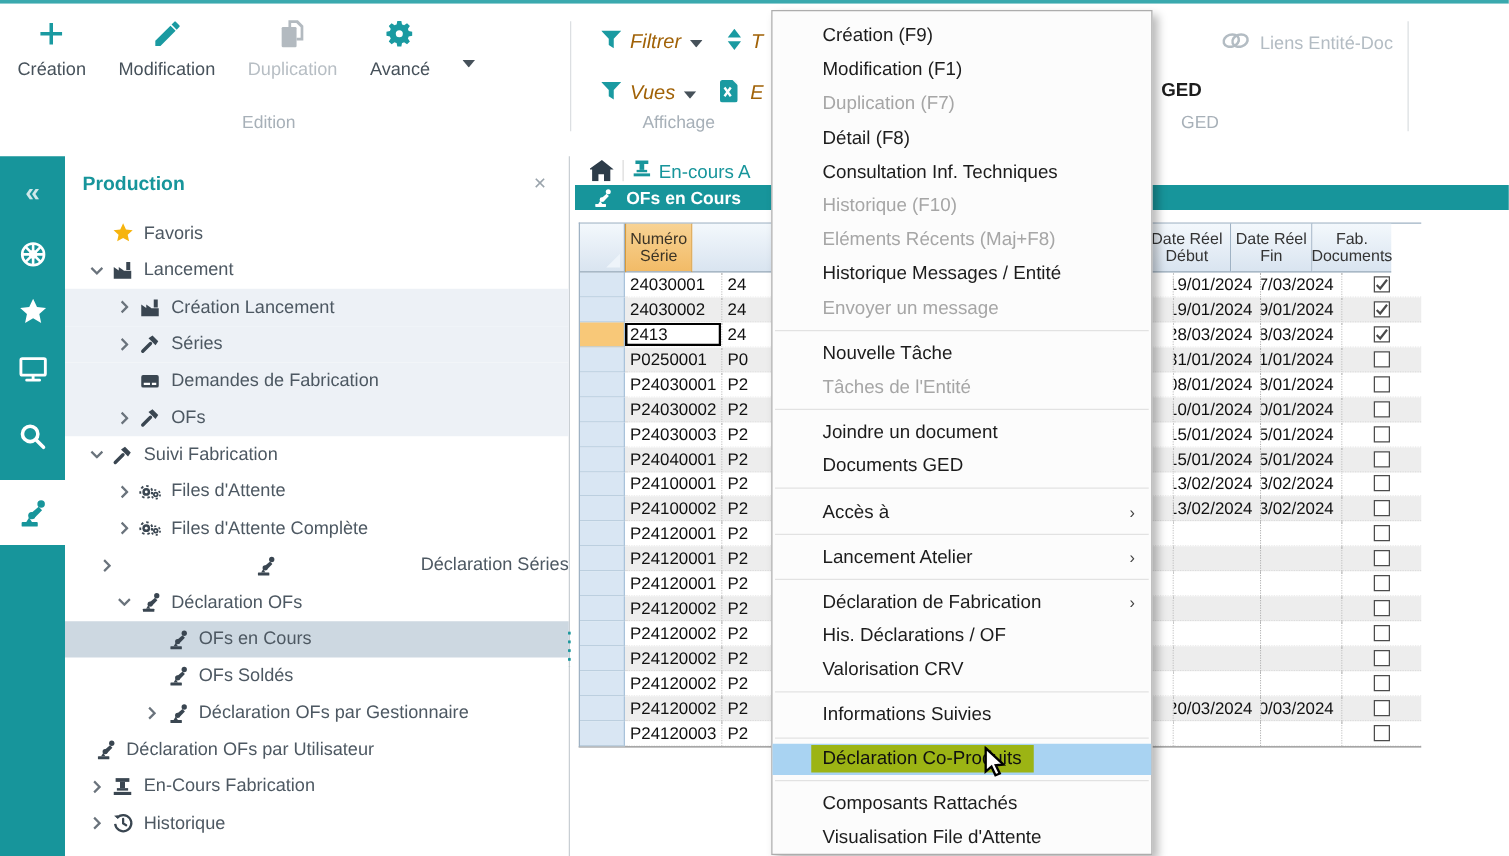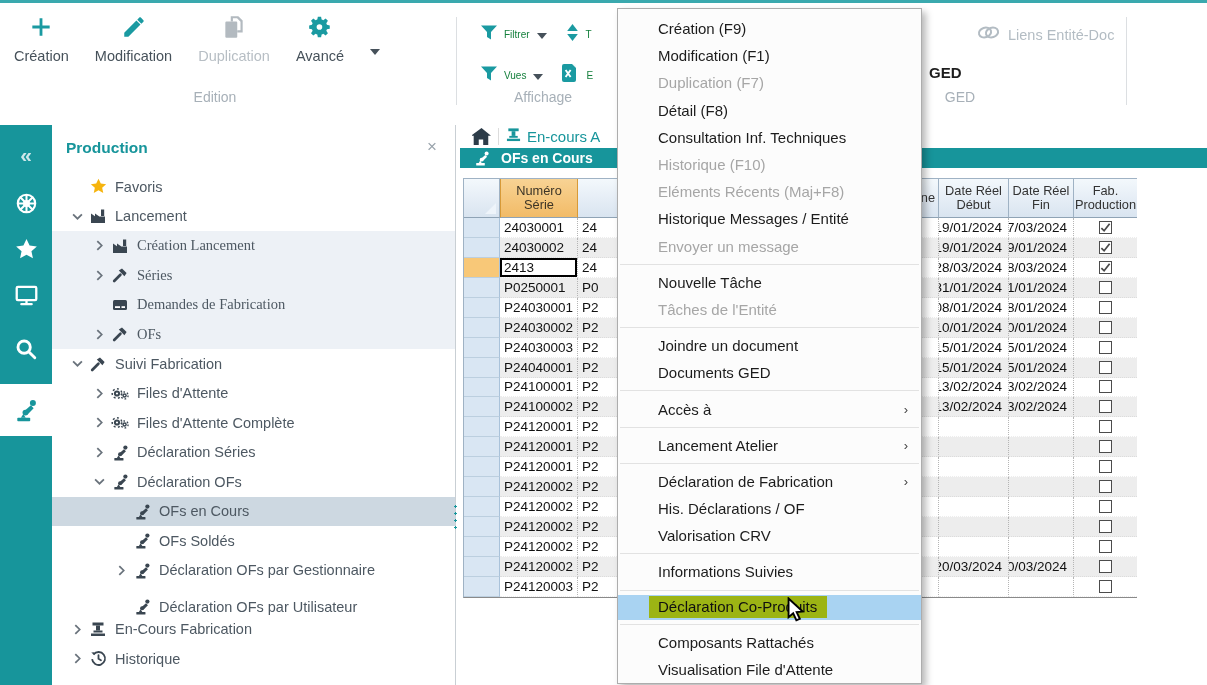--- a/index.html
+++ b/index.html
@@ -15,36 +15,36 @@
   .tb-btn .ic{height:32px;display:flex;align-items:center;justify-content:center;}
   .tb-btn .lb{font-size:14.5px;color:#46515a;white-space:nowrap;}
   .tb-btn.disabled .lb{color:#b7bec4;}
   .tb-caret{margin-top:30px;}
   .tb-grouplabel{position:absolute;top:86px;font-size:14px;color:#a7b0b8;text-align:center;}
   #lbl-edition{left:0;width:430px;}
   #lbl-affichage{left:478px;width:130px;}
   #lbl-ged{left:905px;width:110px;}
   .tb-divider{position:absolute;top:14px;height:88px;width:1px;background:#dcdfe2;}
   .tb-row{position:absolute;display:flex;align-items:center;gap:7px;height:22px;}
-  .tb-row .lb{font-size:10px;color:#15803d;}
+  .tb-row .lb{font-size:16px;color:#a16207;font-style:italic;}
   #ged-fragment{position:absolute;left:929px;top:61px;font-size:15px;color:#1d1d1d;font-weight:bold;}
   #liens{position:absolute;left:976px;top:22px;display:flex;align-items:center;gap:7px;}
   #liens .lb{font-size:14.5px;color:#b3bcc3;}
   
   #rail{position:absolute;left:0;top:125px;width:52px;height:560px;background:#17959b;}
   .rail-item{position:absolute;left:0;width:52px;height:34px;display:flex;align-items:center;justify-content:center;color:#fff;}
   .rail-item.active{background:#fff;height:52px;}
   .rail-chevrons{font-size:21px;color:#cfe8ea;font-weight:bold;}
   
   #sidebar{position:absolute;left:52px;top:125px;width:403px;height:560px;background:#fff;border-right:1px solid #c9cfd4;}
   #sb-title{position:absolute;left:14px;top:14px;font-size:15.5px;font-weight:bold;color:#17959b;}
   #sb-close{position:absolute;right:18px;top:12px;font-size:17px;color:#9aa4ac;}
   #tree{position:absolute;left:0;top:47px;width:403px;}
   .trow{height:29.5px;display:flex;align-items:center;}
-  .trow.shaded{background:#edf1f6;font-family:Liberation Serif, serif;}
+  .trow.shaded{background:#edf1f6;}
   .trow.selected{background:#cdd8e1;}
   .t-arrow{width:22px;display:flex;align-items:center;justify-content:center;flex:none;}
   .t-icon{width:20px;display:flex;align-items:center;justify-content:center;flex:none;margin-right:7px;}
   .t-label{font-size:14.5px;color:#4d5862;white-space:nowrap;}
   #resize-dots{position:absolute;right:-3px;top:378px;width:5px;height:30px;
     background-image:radial-gradient(circle,#17959b 1px,transparent 1.4px);background-size:5px 7px;}
   
   #main{position:absolute;left:460px;top:125px;width:747px;height:560px;background:#fff;}
   #tabbar{position:absolute;left:0;top:0;width:747px;height:23px;background:#fff;}
   #home-btn{position:absolute;left:12px;top:3px;}
@@ -346,21 +346,21 @@
                 <circle cx="6" cy="7" r="4.8" fill="none" stroke="#3a4651" stroke-width="1.5" stroke-dasharray="2 2.4"></circle>
                 <circle cx="13.6" cy="9" r="2.2"></circle>
                 <circle cx="13.6" cy="9" r="3.5" fill="none" stroke="#3a4651" stroke-width="1.3" stroke-dasharray="1.7 2"></circle>
                 <circle cx="6" cy="7" r="1.1" fill="#fff"></circle>
                 <circle cx="13.6" cy="9" r="0.8" fill="#fff"></circle>
               </g>
             </svg>
           </span>
           <span class="t-label">Files d'Attente Complète</span>
         </div>
-        <div class="trow" style="padding-left: 36px;">
+        <div class="trow" style="padding-left: 22px; justify-content: space-between;">
           <span class="t-arrow">
             <svg width="7" height="11" viewBox="0 0 6 10" fill="none" stroke="#6a737c" stroke-width="1.6">
               <path d="M1 1l4 4-4 4"></path>
             </svg>
           </span>
           <span class="t-icon">
             <svg width="17" height="17" viewBox="0 0 16 16" fill="#3a4651">
               <circle cx="12.6" cy="3.4" r="2"></circle>
               <path d="M11.3 4.9L6.9 8.7l2 2.4 4.2-4.3z"></path>
               <circle cx="7.6" cy="9.7" r="1.9"></circle>
@@ -423,21 +423,21 @@
             <svg width="17" height="17" viewBox="0 0 16 16" fill="#3a4651">
               <circle cx="12.6" cy="3.4" r="2"></circle>
               <path d="M11.3 4.9L6.9 8.7l2 2.4 4.2-4.3z"></path>
               <circle cx="7.6" cy="9.7" r="1.9"></circle>
               <path d="M6.2 10.6L4.6 13.2h3.2z"></path>
               <rect x="2.2" y="13.1" width="8.6" height="2.4" rx="0.5"></rect>
             </svg>
           </span>
           <span class="t-label">Déclaration OFs par Gestionnaire</span>
         </div>
-        <div class="trow" style="padding-left: 58px; align-items: flex-end;">
+        <div class="trow" style="">
           <span class="t-arrow"></span>
           <span class="t-icon">
             <svg width="17" height="17" viewBox="0 0 16 16" fill="#3a4651">
               <circle cx="12.6" cy="3.4" r="2"></circle>
               <path d="M11.3 4.9L6.9 8.7l2 2.4 4.2-4.3z"></path>
               <circle cx="7.6" cy="9.7" r="1.9"></circle>
               <path d="M6.2 10.6L4.6 13.2h3.2z"></path>
               <rect x="2.2" y="13.1" width="8.6" height="2.4" rx="0.5"></rect>
             </svg>
           </span>
@@ -502,28 +502,28 @@
             <circle cx="7.6" cy="9.7" r="1.9"></circle>
             <path d="M6.2 10.6L4.6 13.2h3.2z"></path>
             <rect x="2.2" y="13.1" width="8.6" height="2.4" rx="0.5"></rect>
           </svg>
         </span>
       <span class="lb">OFs en Cours</span>
     </div>
     <div id="grid">
       <div id="ghead">
         <div class="hc corner" style="width:36px"></div>
-        <div class="hc orange" style="width:78px">Numéro Série</div>
+        <div class="hc orange" style="width:54px">Numéro Série</div>
         <div class="hc frag" style="width:361px">ne</div>
         <div class="hc" style="width:70px">Date Réel
 Début</div>
         <div class="hc" style="width:65px">Date Réel
 Fin</div>
         <div class="hc" style="width:63px;border-right:none">Fab.
-Production</div>
+Documents</div>
       </div>
       <div id="gbody">
           <div class="grow">
             <div class="gc sel" style="width: 36px;"></div>
             <div class="gc serie" style="width: 78px;">24030001</div>
             <div class="gc c2" style="width: 361px;">24</div>
             <div class="gc date" style="width: 70px;">19/01/2024</div>
             <div class="gc date" style="width: 65px;">27/03/2024</div>
             <div class="gc fab" style="width: 63px;">
               <span class="cb">

